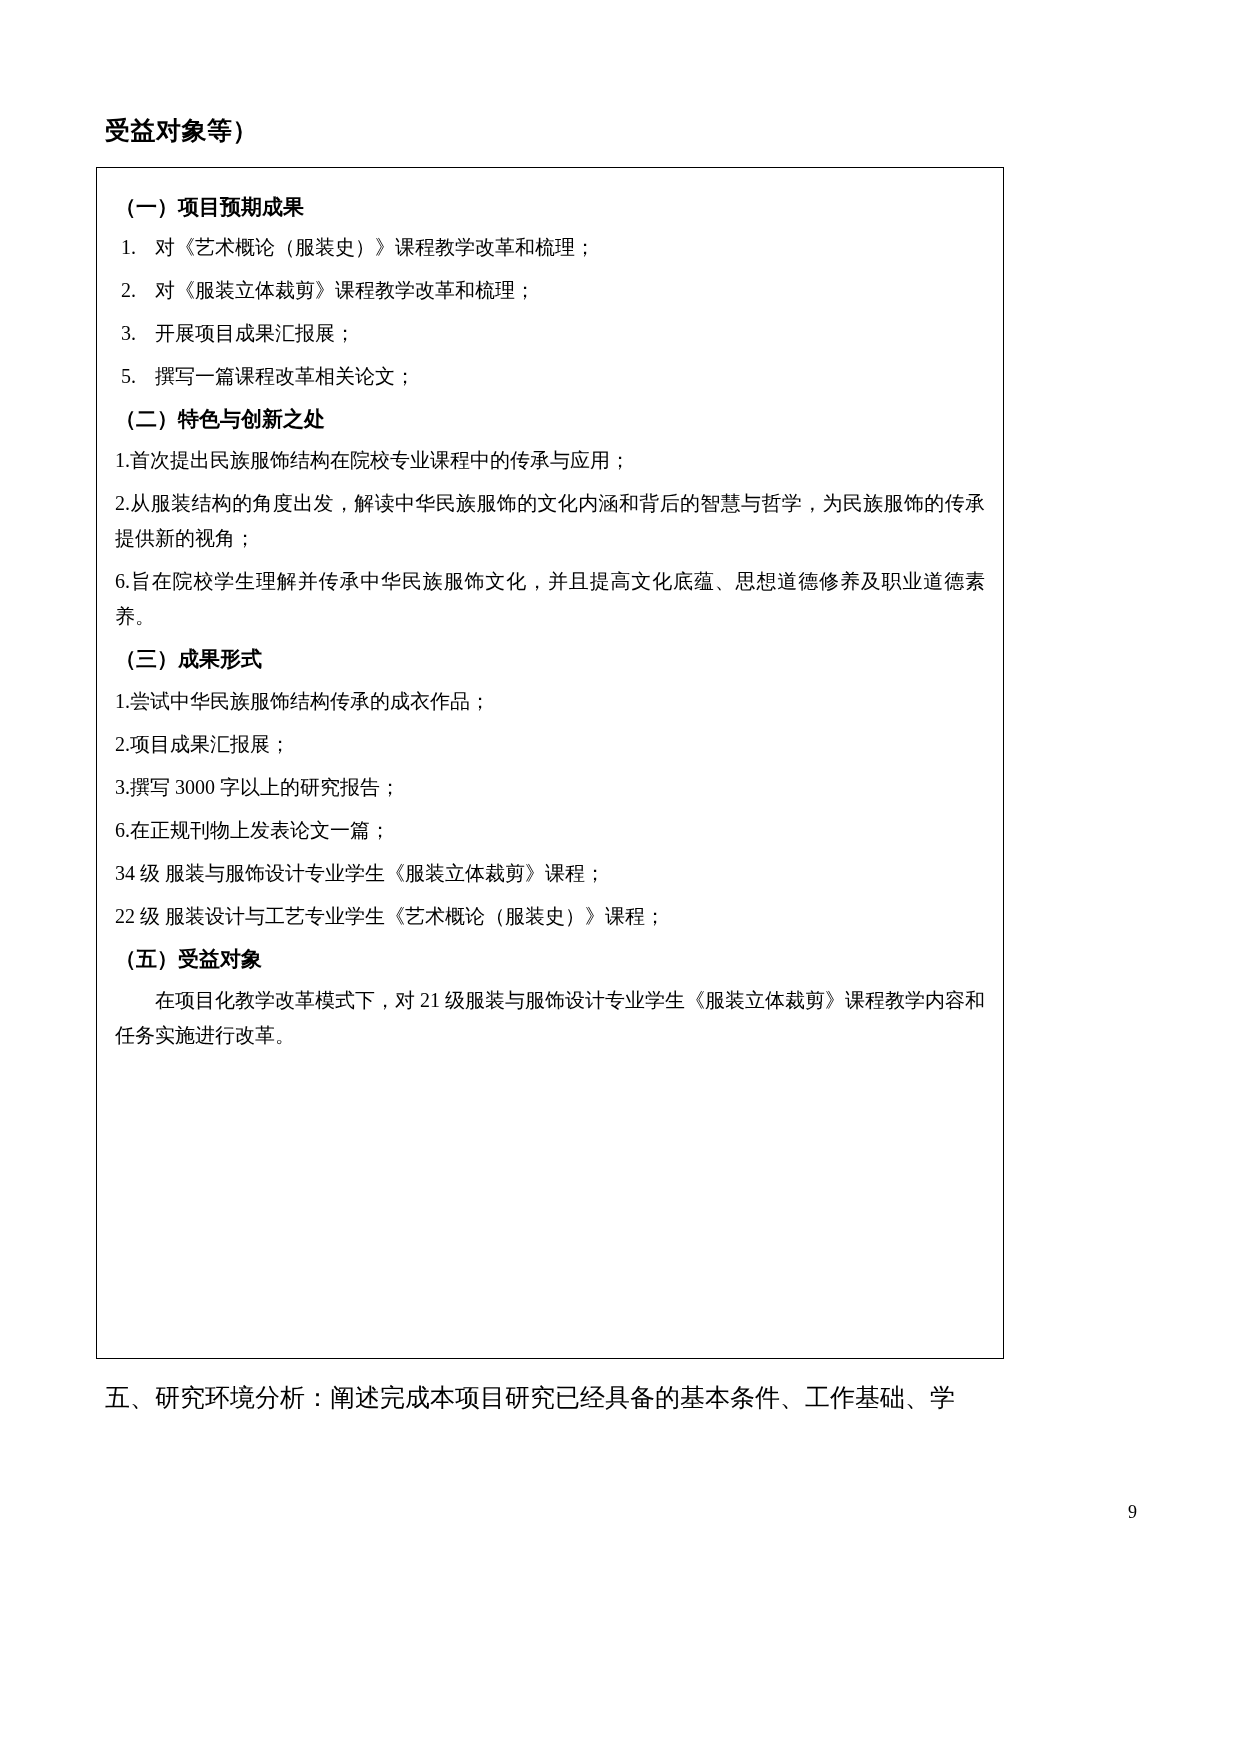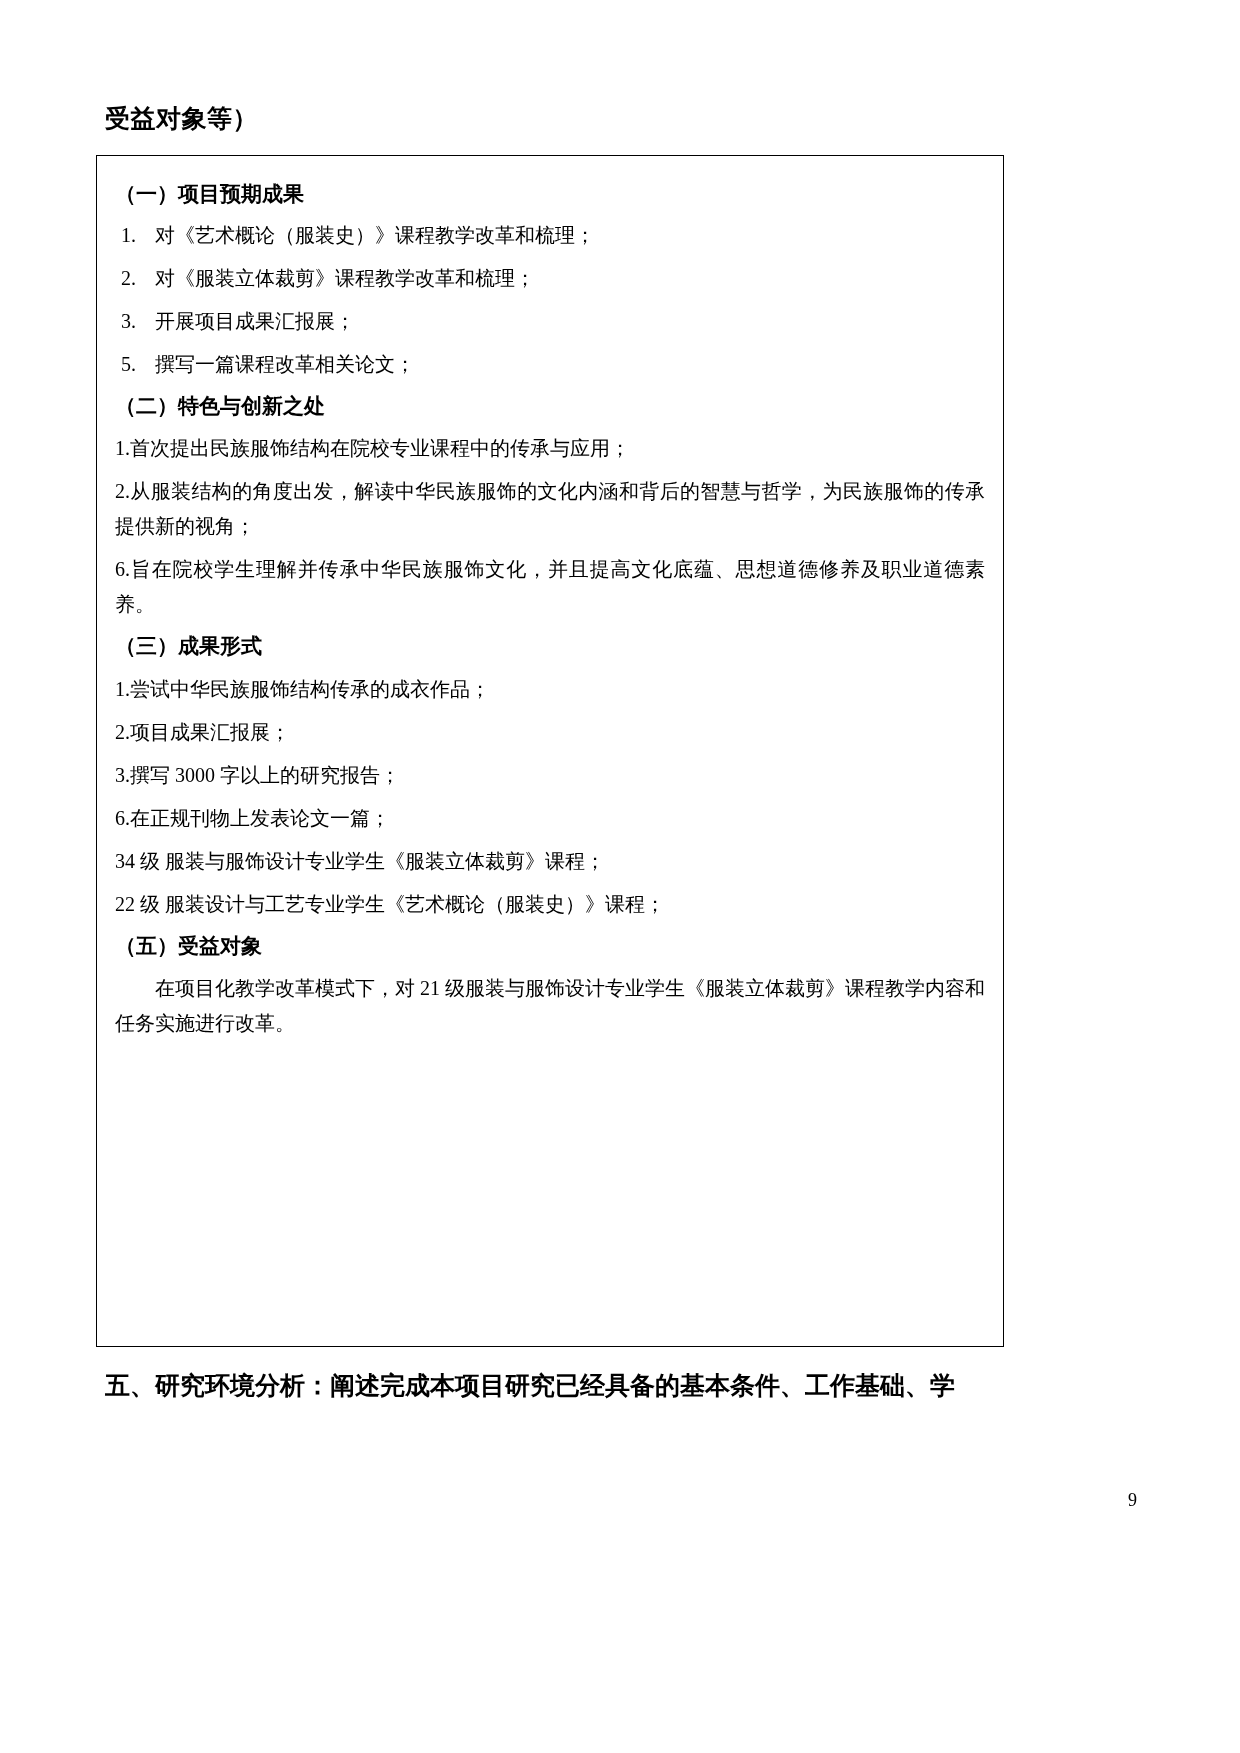--- a/index.html
+++ b/index.html
@@ -10,21 +10,21 @@
   body {
     width: 1240px;
     height: 1753px;
     font-family: "Liberation Serif", "DejaVu Serif", serif;
     color: #000000;
     position: relative;
     overflow: hidden;
   }
   .page {
     position: absolute;
-    left: 0; top: 0;
+    left: 0; top: 12px;
     width: 1240px;
     height: 1376px;
   }
   .heading-top {
     position: absolute;
     left: 105px;
     top: 102px;
     font-size: 25px;
     font-weight: bold;
     letter-spacing: 0.5px;
@@ -39,21 +39,20 @@
     box-sizing: border-box;
   }
   .inner {
     padding: 14px 18px 0 18px;
   }
   .sec-title {
     font-size: 21px;
     font-weight: bold;
     margin: 10px 0 8px 0;
     line-height: 1.5;
-    font-family: Liberation Mono, monospace;
   }
   .list-line {
     font-size: 20px;
     line-height: 1.55;
     margin: 0 0 12px 0;
     padding-left: 6px;
   }
   .list-line .num {
     display: inline-block;
     width: 34px;
@@ -66,21 +65,21 @@
   }
   .para.indent {
     text-indent: 40px;
   }
   .heading-bottom {
     position: absolute;
     left: 105px;
     top: 1368px;
     width: 920px;
     font-size: 25px;
-    font-weight: bold;
+    font-weight: normal;
     line-height: 1.45;
   }
   .page-number {
     position: absolute;
     right: 103px;
     top: 1490px;
     font-size: 18px;
   }
 </style>
 </head>

